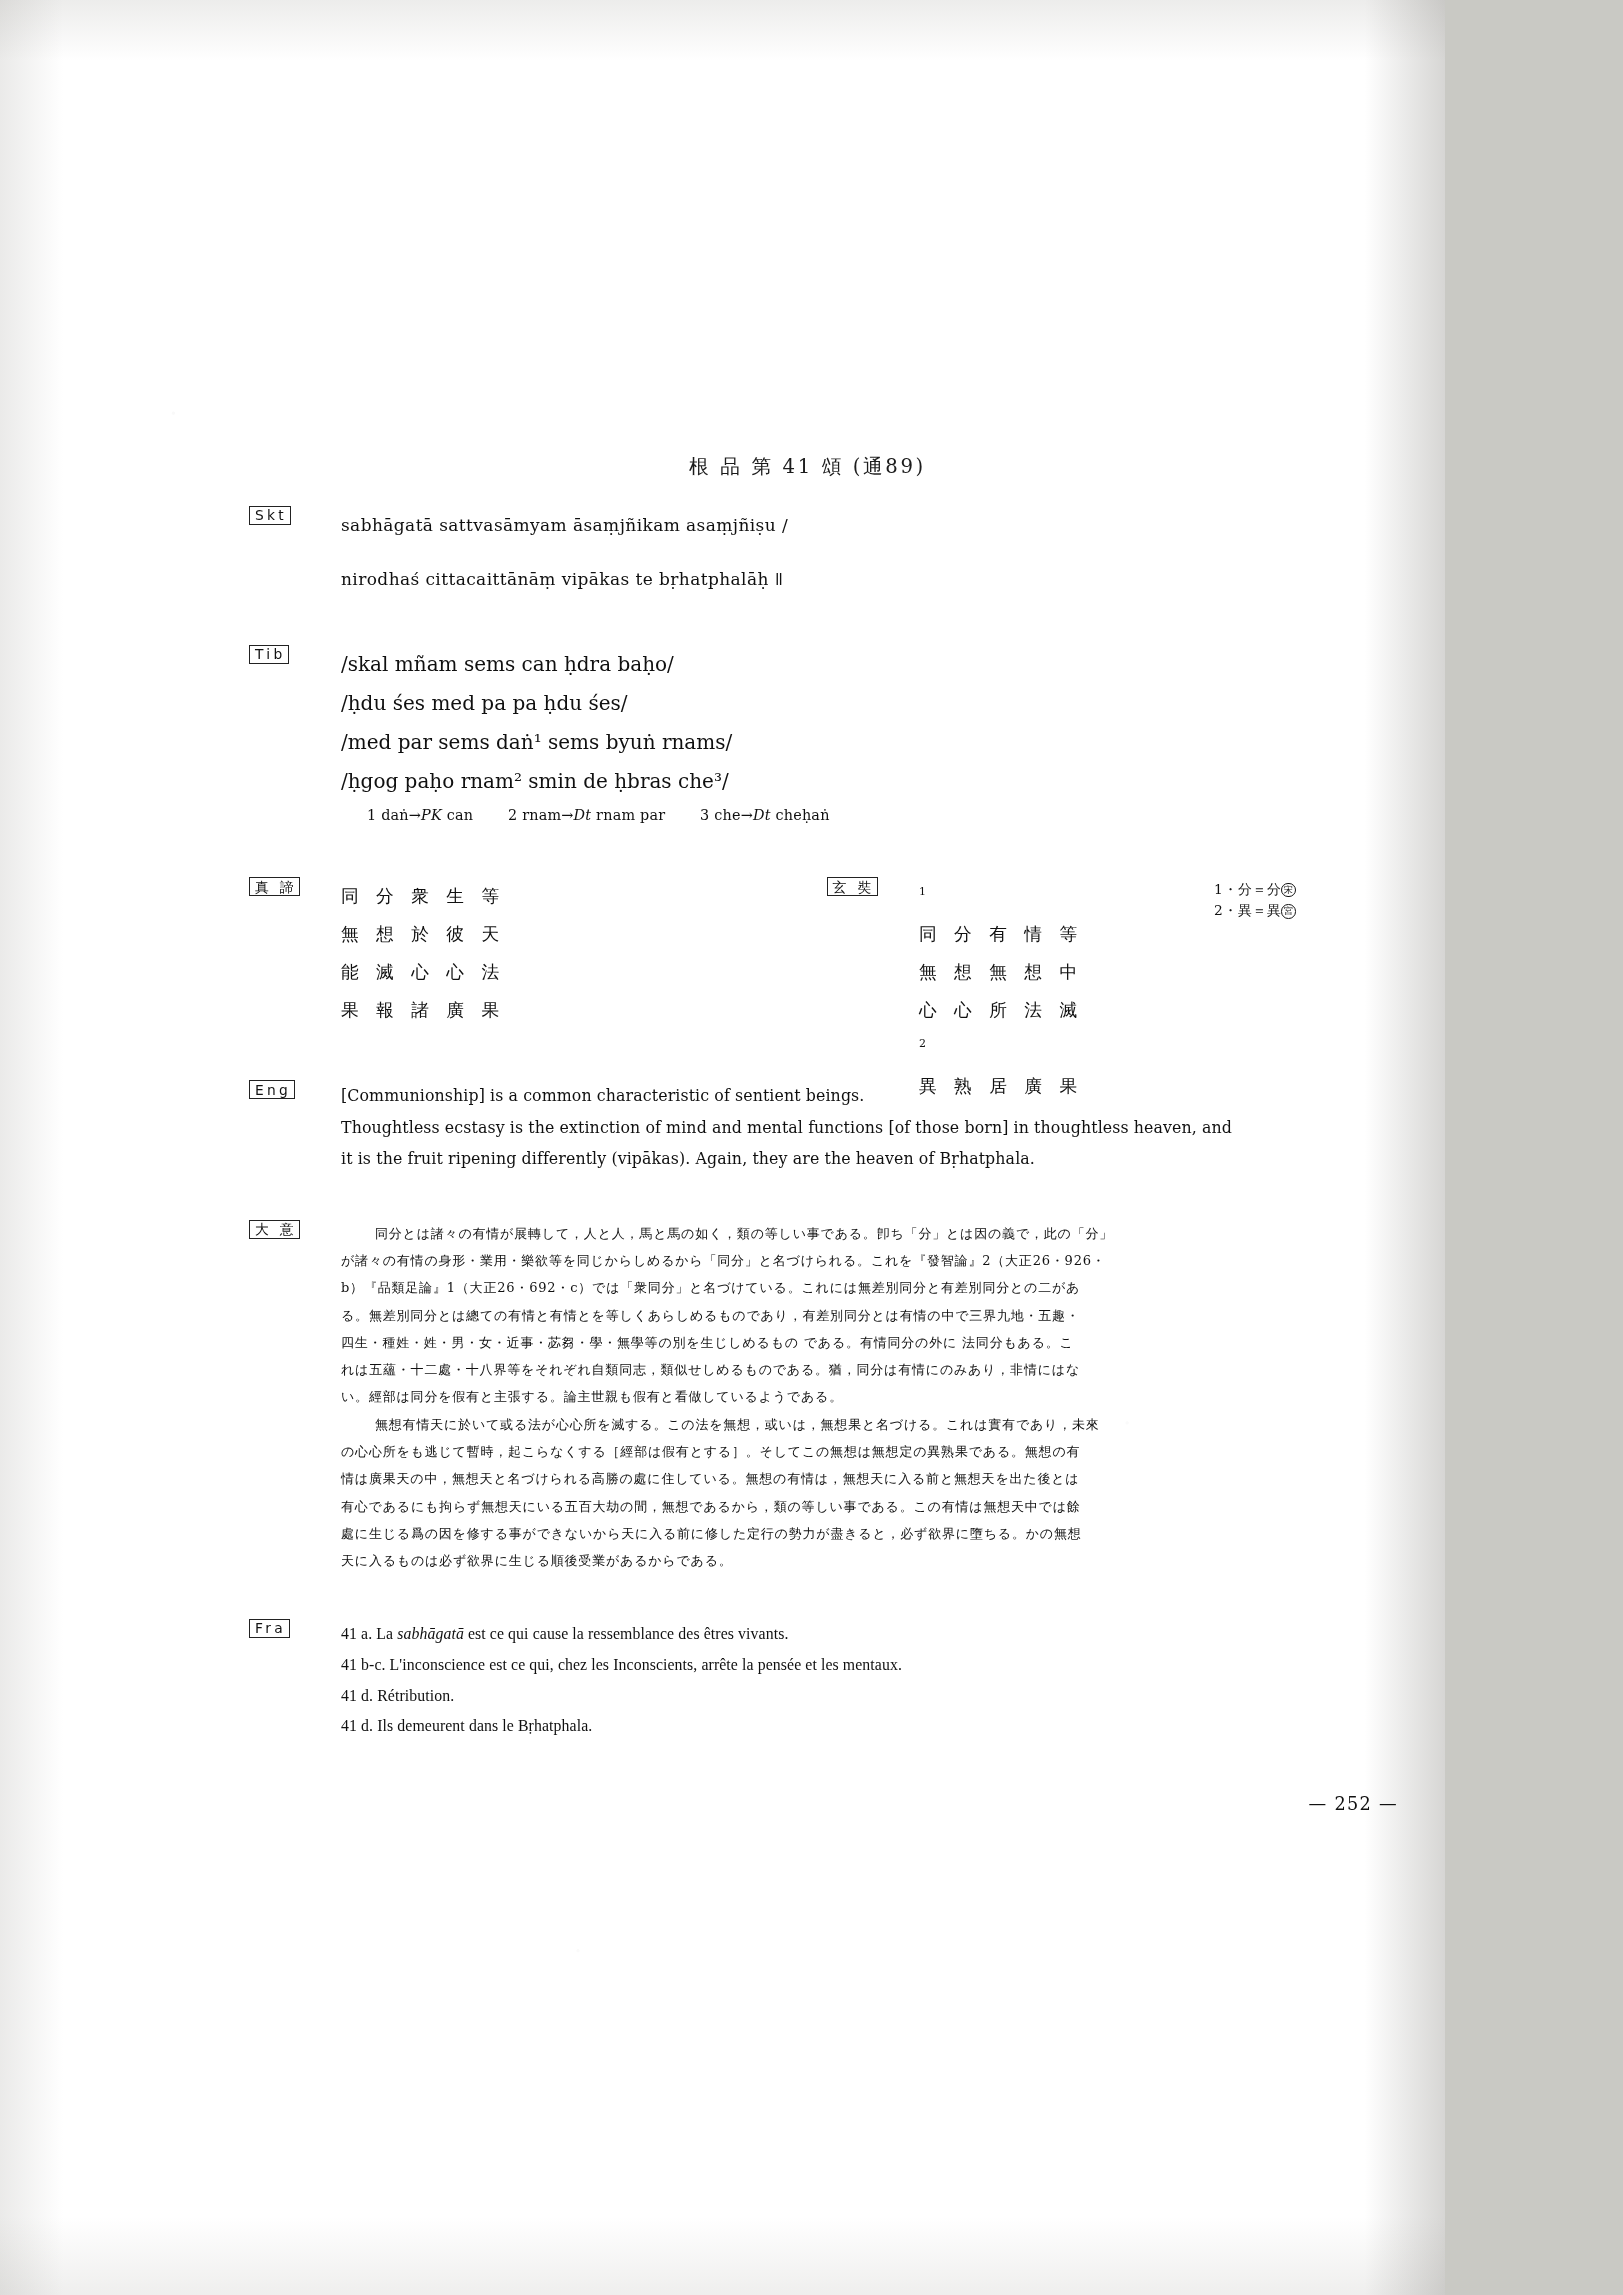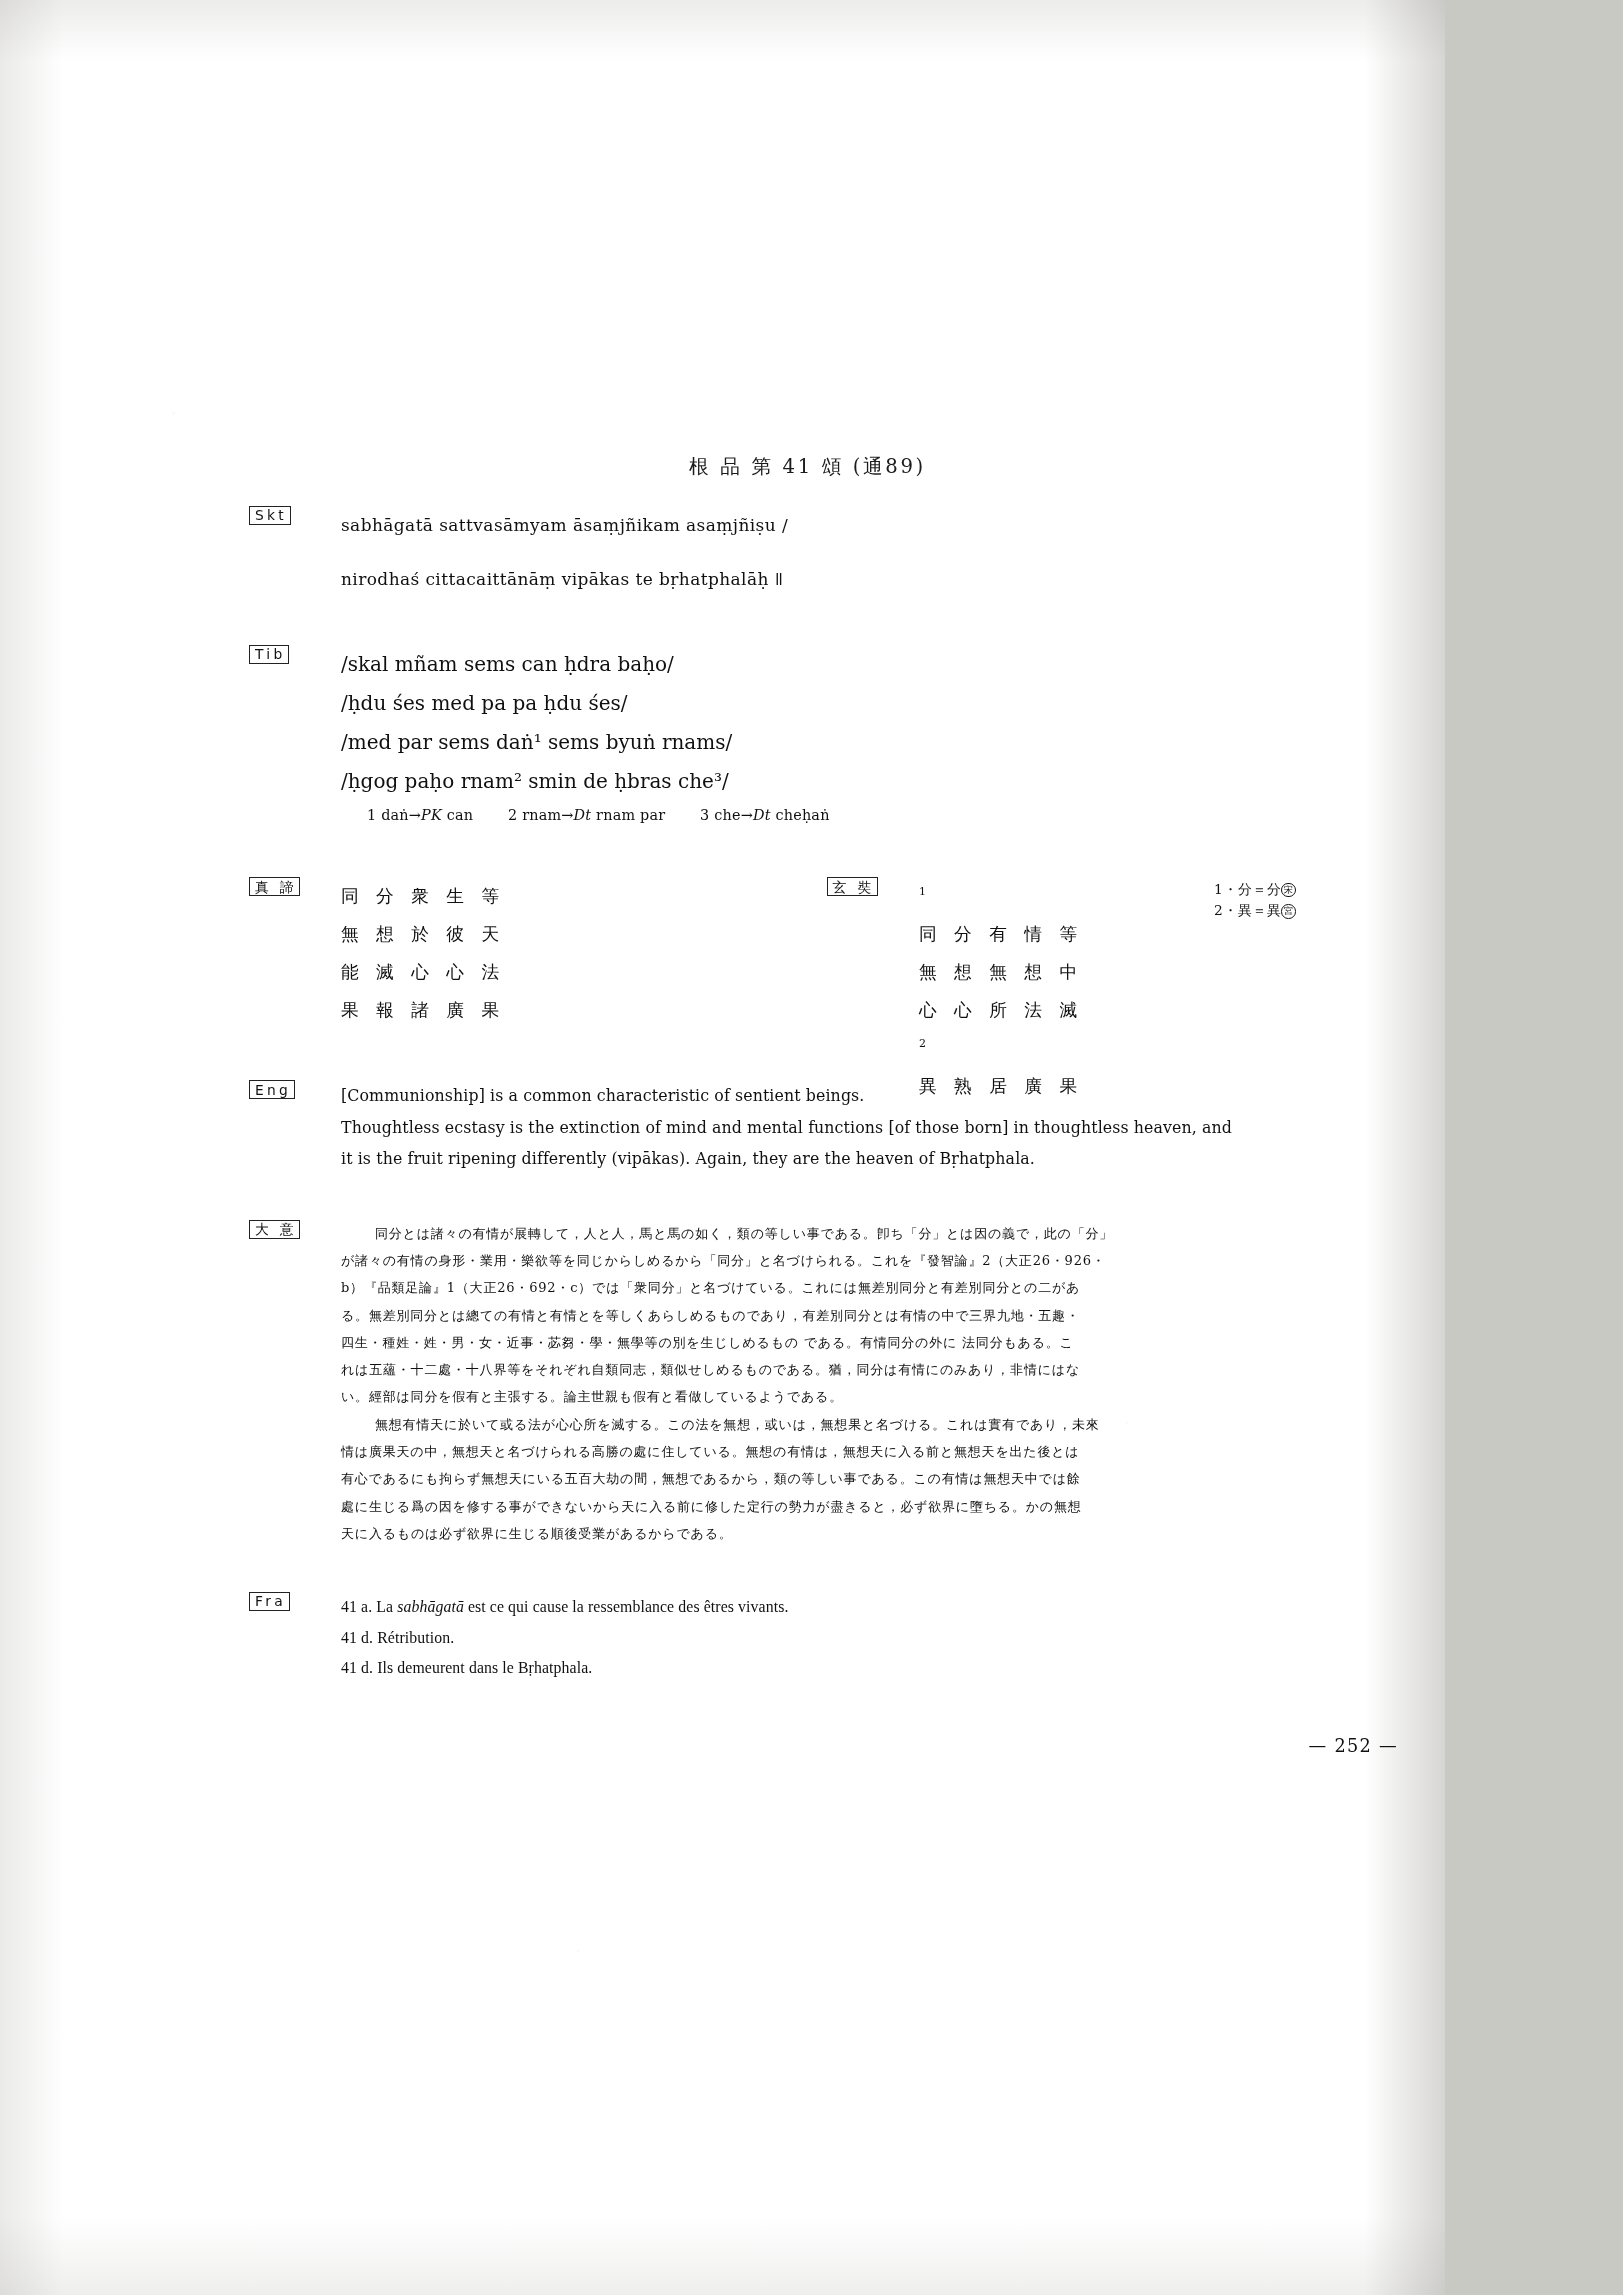--- a/index.html
+++ b/index.html
@@ -294,37 +294,39 @@
       </div>
       <div class="body-col jp">
         <p class="indent">同分とは諸々の有情が展轉して，人と人，馬と馬の如く，類の等しい事である。卽ち「分」とは因の義で，此の「分」</p>
         <p>が諸々の有情の身形・業用・樂欲等を同じからしめるから「同分」と名づけられる。これを『發智論』2（大正26・926・</p>
         <p>b）『品類足論』1（大正26・692・c）では「衆同分」と名づけている。これには無差別同分と有差別同分との二があ</p>
         <p>る。無差別同分とは總ての有情と有情とを等しくあらしめるものであり，有差別同分とは有情の中で三界九地・五趣・</p>
         <p>四生・種姓・姓・男・女・近事・苾芻・學・無學等の別を生じしめるもの である。有情同分の外に 法同分もある。こ</p>
         <p>れは五蘊・十二處・十八界等をそれぞれ自類同志，類似せしめるものである。猶，同分は有情にのみあり，非情にはな</p>
         <p>い。經部は同分を假有と主張する。論主世親も假有と看做しているようである。</p>
         <p class="indent">無想有情天に於いて或る法が心心所を滅する。この法を無想，或いは，無想果と名づける。これは實有であり，未來</p>
+        <p>の心心所をも逃じて暫時，起こらなくする［經部は假有とする］。そしてこの無想は無想定の異熟果である。無想の有</p>
         <p>情は廣果天の中，無想天と名づけられる高勝の處に住している。無想の有情は，無想天に入る前と無想天を出た後とは</p>
         <p>有心であるにも拘らず無想天にいる五百大劫の間，無想であるから，類の等しい事である。この有情は無想天中では餘</p>
         <p>處に生じる爲の因を修する事ができないから天に入る前に修した定行の勢力が盡きると，必ず欲界に墮ちる。かの無想</p>
         <p>天に入るものは必ず欲界に生じる順後受業があるからである。</p>
       </div>
     </div>
 
     <div class="sp-lg"></div>
 
     <div class="sect">
       <div class="tagcol">
         <span class="tagbox">Fra</span>
       </div>
       <div class="body-col fra">
         <div>
           <span>41 a. La </span><i>sabhāgatā</i><span> est ce qui cause la ressemblance des êtres vivants.</span>
         </div>
+        <div>41 b-c. L'inconscience est ce qui, chez les Inconscients, arrête la pensée et les mentaux.</div>
         <div>41 d. Rétribution.</div>
         <div>41 d. Ils demeurent dans le Bṛhatphala.</div>
       </div>
     </div>
 
     <div class="pageno">— 252 —</div>
 
   </div>
 </div>
 

